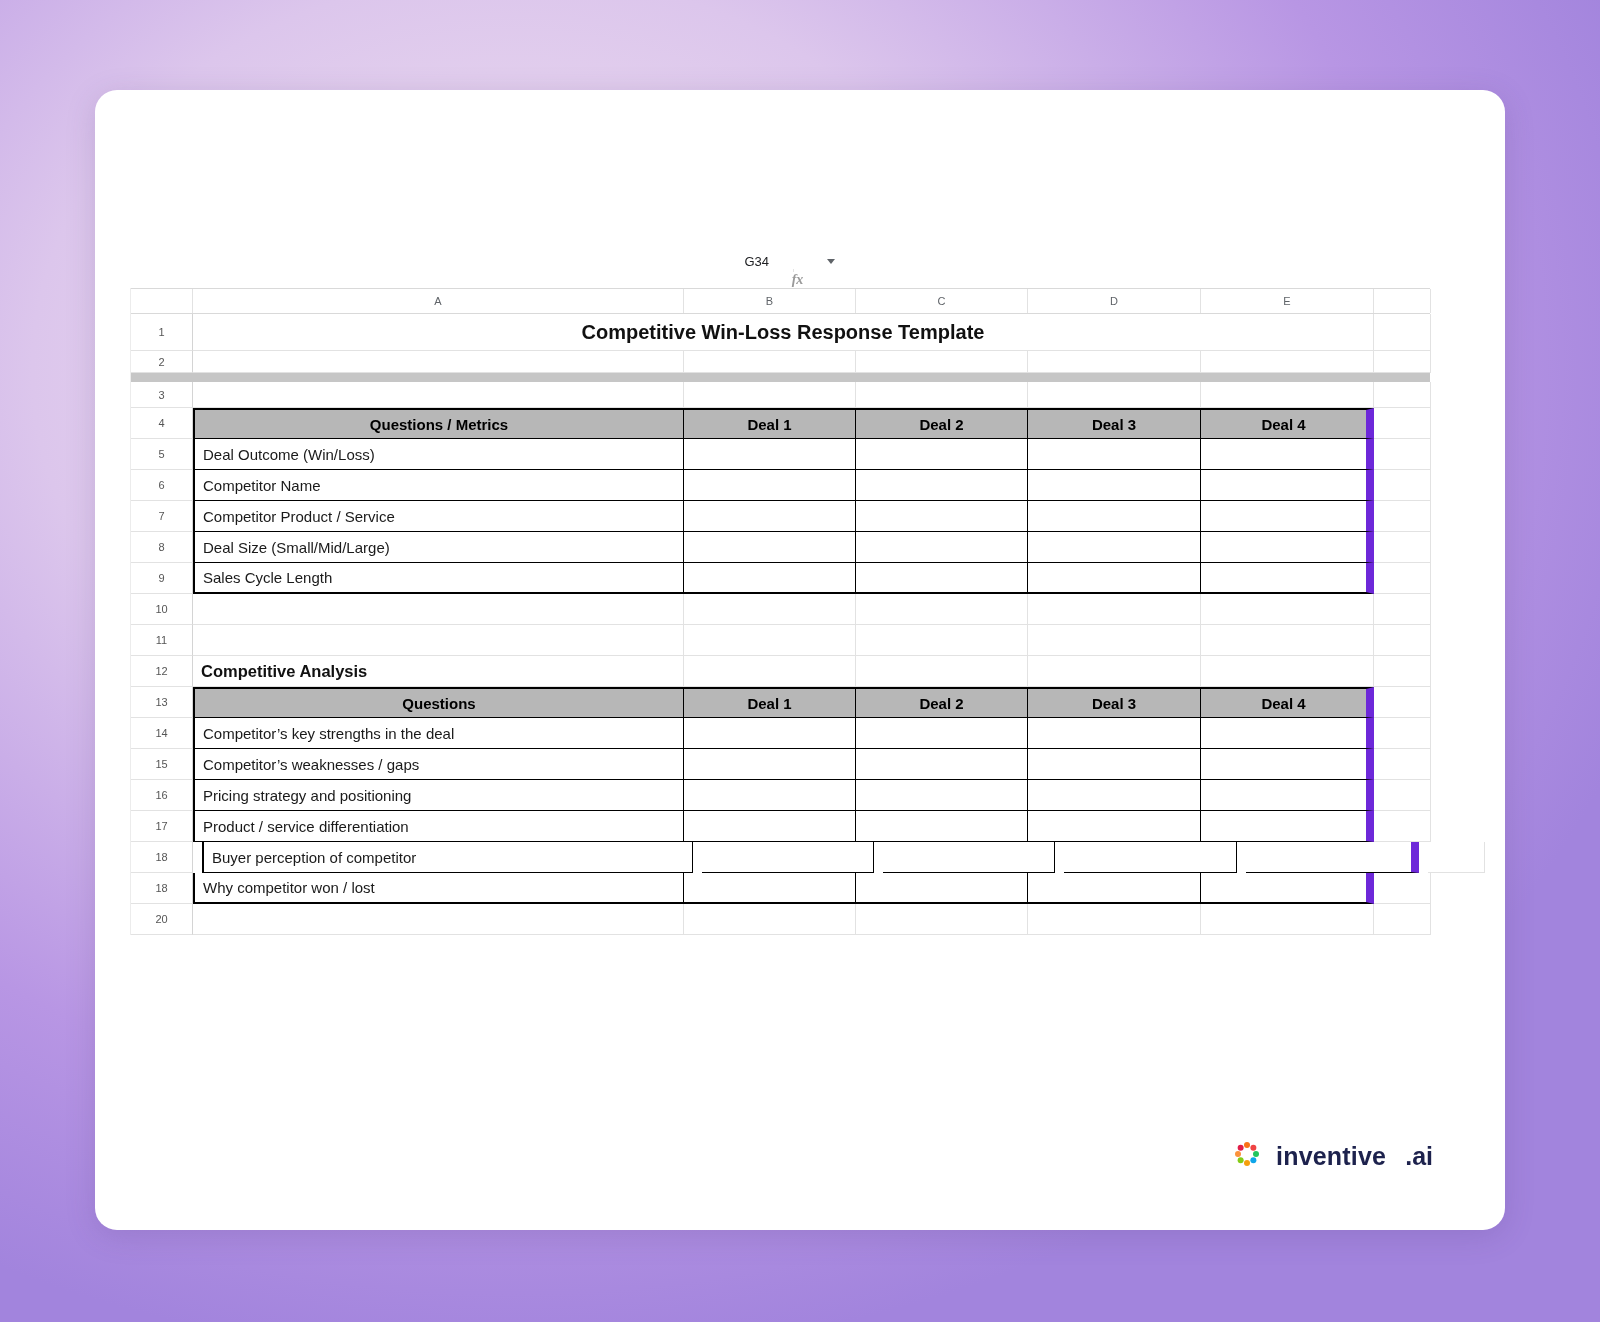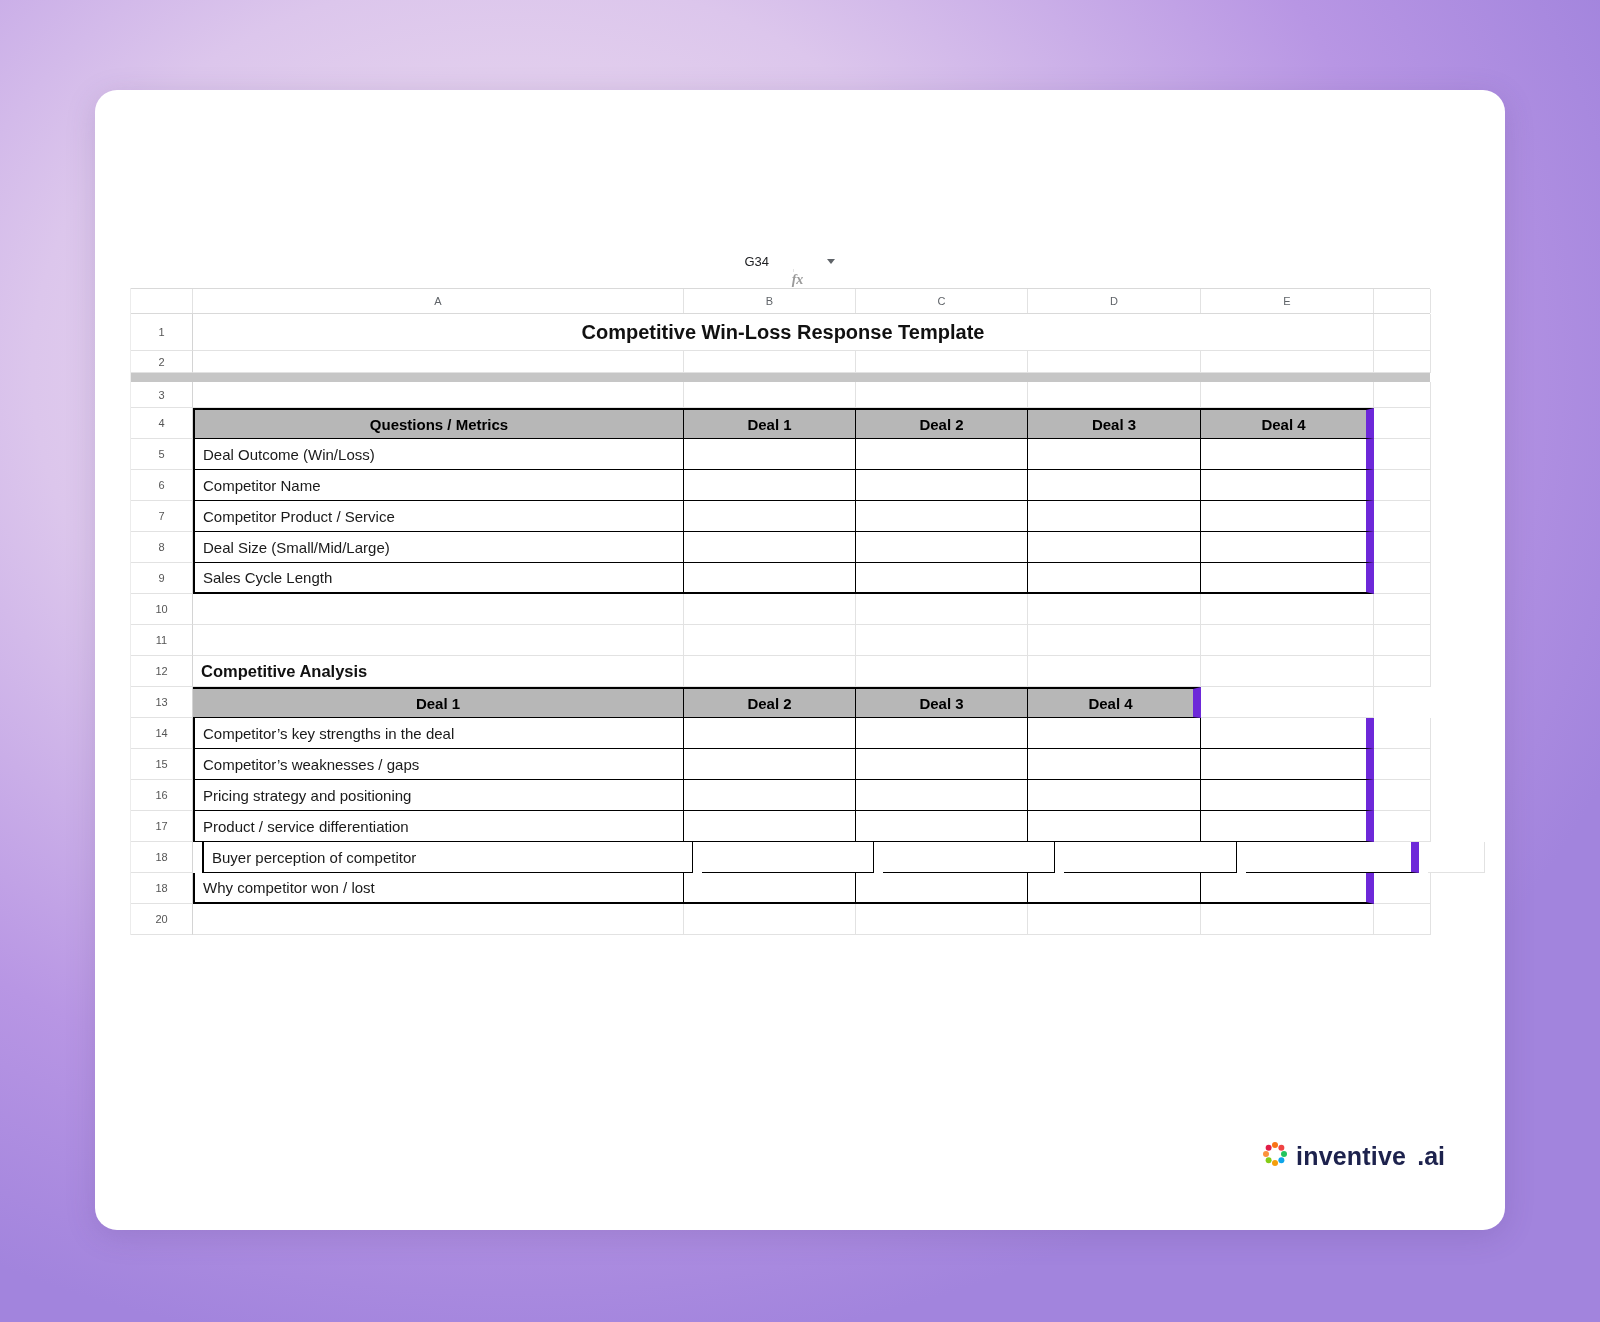--- a/index.html
+++ b/index.html
@@ -39,21 +39,21 @@
 
   .tc { border-right:1px solid #000; border-bottom:1px solid #000; }
   .tc.cA { border-left:2px solid #000; }
   .tc.cE { border-right:8px solid #6d28d9; }
   .tfirst .tc { border-top:2px solid #000; }
   .tlast .tc { border-bottom:2px solid #000; }
   .th { background:var(--header-fill,#b7b7b7); font-weight:700; justify-content:center; color:#000; }
   .td.cA { padding:0 8px; justify-content:flex-start; }
 
   
-  .logo { position:absolute; right:60px; bottom:58px; display:flex; align-items:center; gap:7px;text-align:right; }
+  .logo { position:absolute; right:72px; bottom:58px; display:flex; align-items:center; gap:15px;text-align:right; }
   .logo-text { font-size:25px; font-weight:700; color:var(--logo-navy,#1d224d); letter-spacing:0.2px; }
   .logo-suffix { font-size:25px; font-weight:700; color:var(--logo-navy,#1d224d); margin-left:4px; }
 </style>
 </head>
 <body>
 
 <div class="page">
   <div class="card">
 
     <div class="toolbar">
@@ -176,20 +176,21 @@
             <div class="c rn">12</div>
             <div class="c sec">Competitive Analysis</div>
             <div class="c"></div>
             <div class="c"></div>
             <div class="c"></div>
             <div class="c"></div>
             <div class="c"></div>
           </div>
           <div class="grow tfirst" style="height: 31px;">
             <div class="c rn">13</div>
+            <div class="c tc th cA">Questions</div>
             <div class="c tc th cB">Deal 1</div>
             <div class="c tc th cC">Deal 2</div>
             <div class="c tc th cD">Deal 3</div>
             <div class="c tc th cE">Deal 4</div>
             <div class="c"></div>
           </div>
           <div class="grow" style="height: 31px;">
             <div class="c rn">14</div>
             <div class="c tc td cA">Competitor’s key strengths in the deal</div>
             <div class="c tc td cB"></div>

